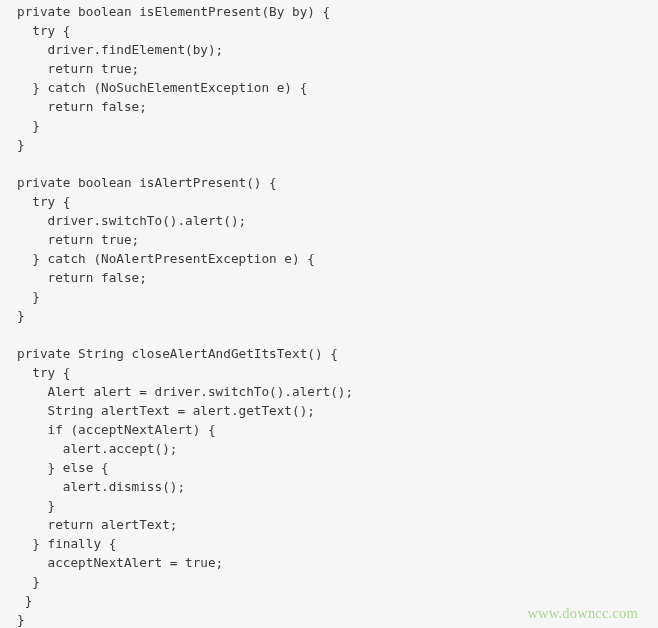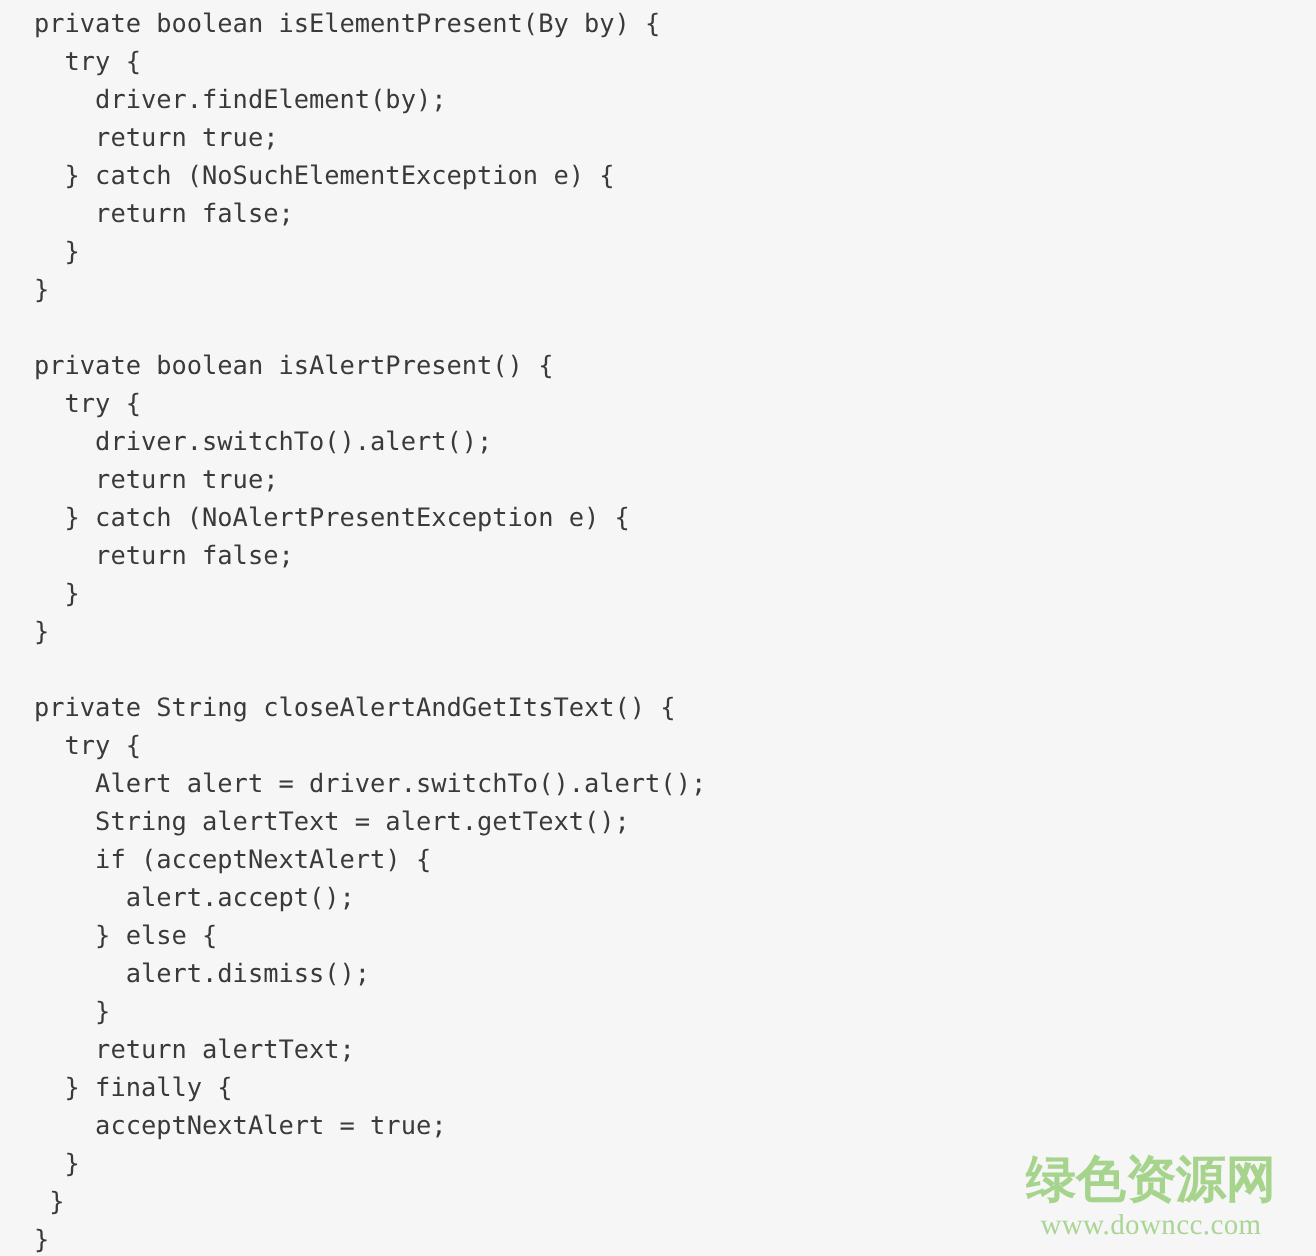--- a/index.html
+++ b/index.html
@@ -71,15 +71,14 @@
     line-height: 18px;
     margin-top: 1px;
   }
 </style>
 </head>
 <body style="background: rgb(246, 246, 246);">
 
 <code id="code-block" style="color: rgb(58, 58, 58);"><span class="code-line">private boolean isElementPresent(By by) {</span><span class="code-line">  try {</span><span class="code-line">    driver.findElement(by);</span><span class="code-line">    return true;</span><span class="code-line">  } catch (NoSuchElementException e) {</span><span class="code-line">    return false;</span><span class="code-line">  }</span><span class="code-line">}</span><span class="code-line blank">&nbsp;</span><span class="code-line">private boolean isAlertPresent() {</span><span class="code-line">  try {</span><span class="code-line">    driver.switchTo().alert();</span><span class="code-line">    return true;</span><span class="code-line">  } catch (NoAlertPresentException e) {</span><span class="code-line">    return false;</span><span class="code-line">  }</span><span class="code-line">}</span><span class="code-line blank">&nbsp;</span><span class="code-line">private String closeAlertAndGetItsText() {</span><span class="code-line">  try {</span><span class="code-line">    Alert alert = driver.switchTo().alert();</span><span class="code-line">    String alertText = alert.getText();</span><span class="code-line">    if (acceptNextAlert) {</span><span class="code-line">      alert.accept();</span><span class="code-line">    } else {</span><span class="code-line">      alert.dismiss();</span><span class="code-line">    }</span><span class="code-line">    return alertText;</span><span class="code-line">  } finally {</span><span class="code-line">    acceptNextAlert = true;</span><span class="code-line">  }</span><span class="code-line"> }</span><span class="code-line">}</span></code>
 
 <div id="watermark">
-  <span class="wm-cn" style="color: rgb(166, 212, 140);">绿色资源网</span>
   <span class="wm-url" style="color: rgb(169, 214, 148);">www.downcc.com</span>
 </div>
 
 </body></html>

